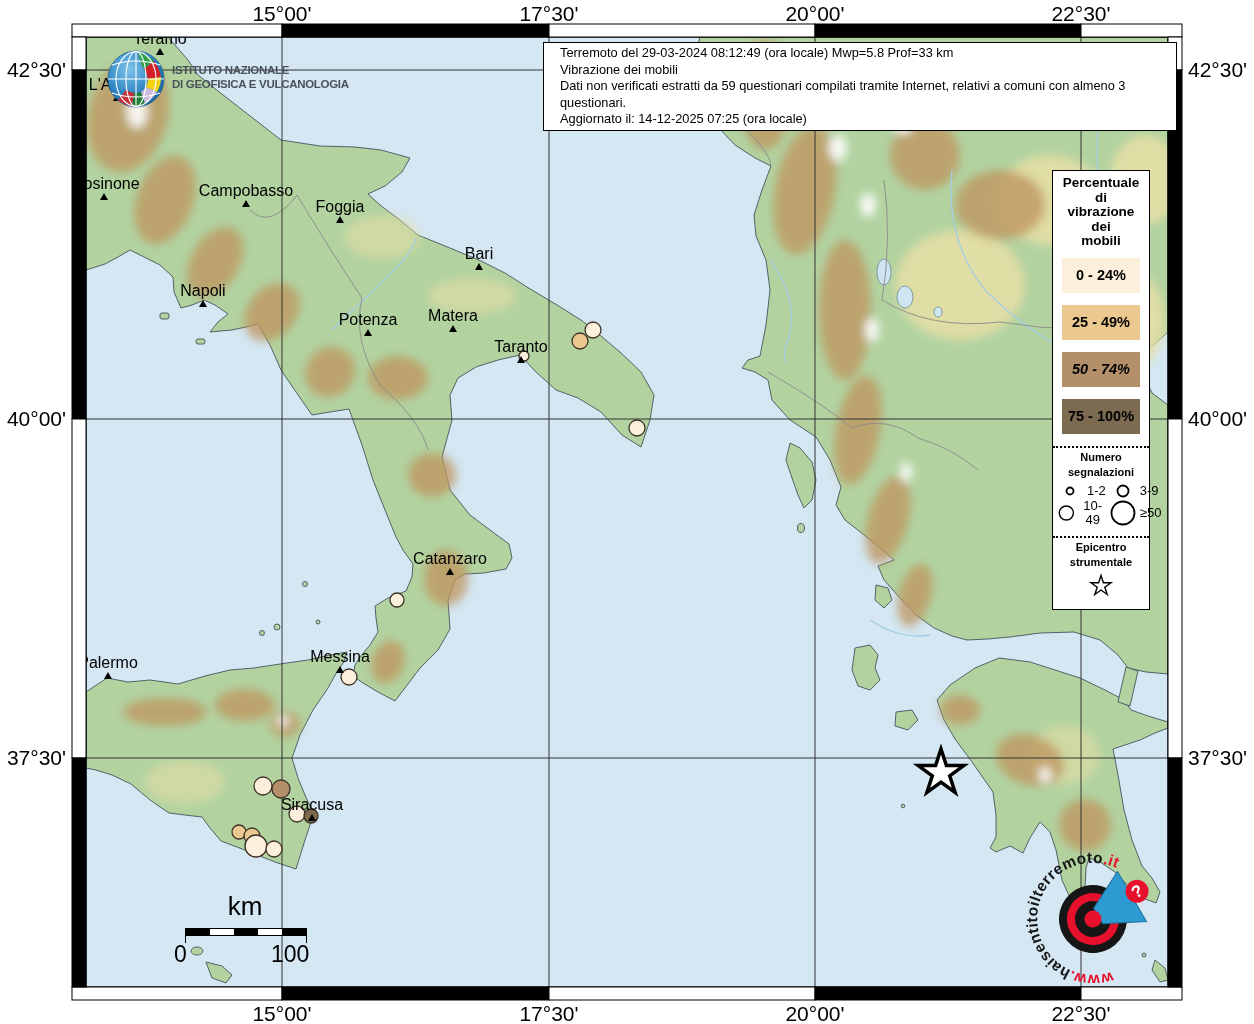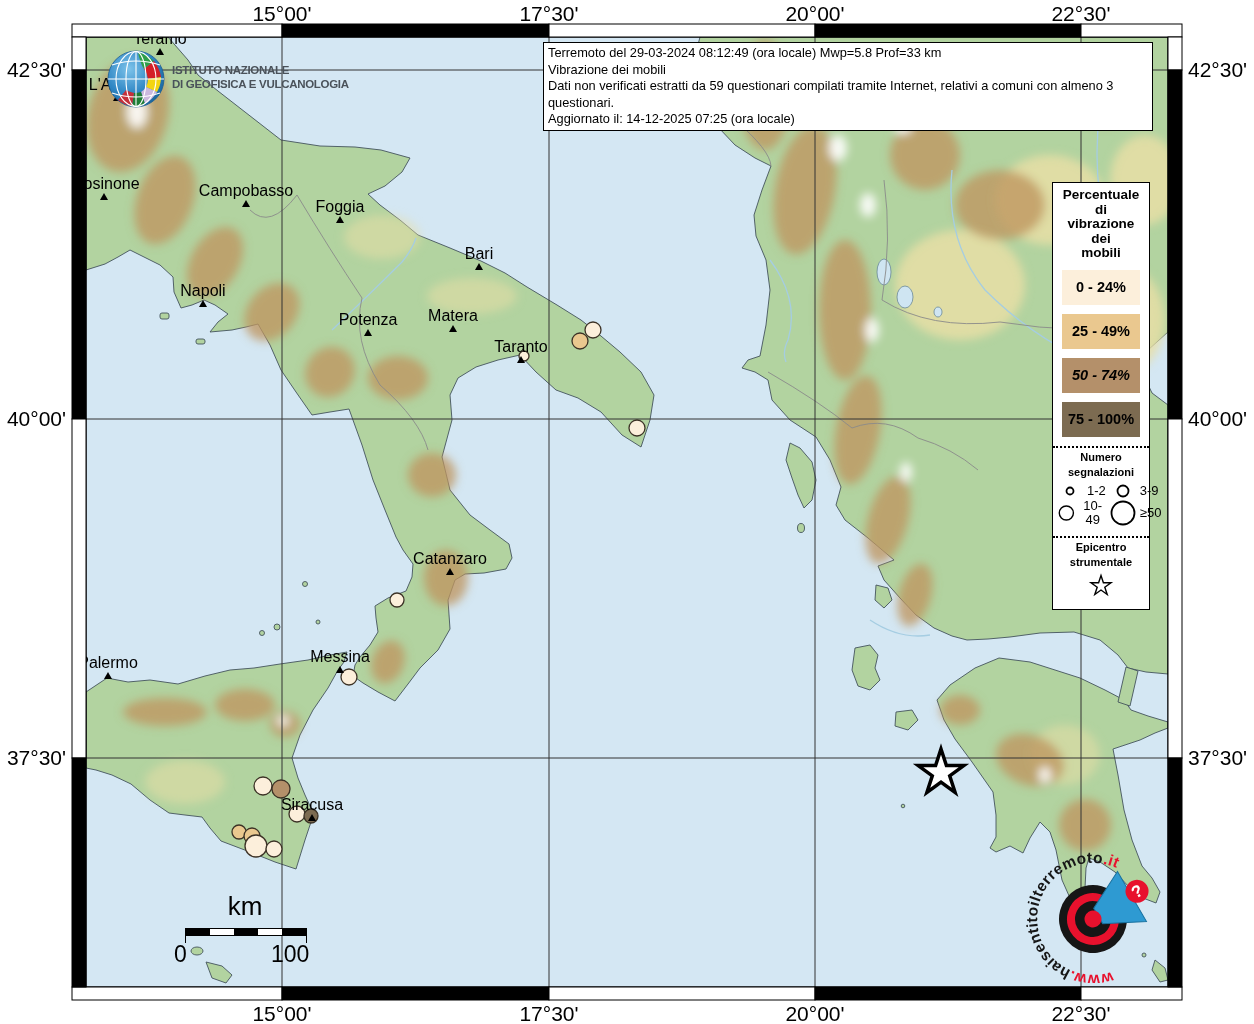--- a/index.html
+++ b/index.html
@@ -7,25 +7,25 @@
   }
   html,body{margin:0;padding:0}
   body{position:relative;width:1254px;height:1024px;background:#fff;
        font-family:"Liberation Sans",sans-serif;overflow:hidden}
   #mapsvg{position:absolute;left:0;top:0}
   .axis-label{position:absolute;font-size:21px;color:#000;white-space:nowrap}
   .axis-top,.axis-bottom{transform:translateX(-50%)}
   .axis-left{width:66px;text-align:right;transform:translateY(-50%)}
   .axis-right{transform:translateY(-50%)}
   .titlebox{position:absolute;left:543px;top:42px;width:600px;background:#fff;
-    border:1px solid #000;font-size:12.8px;line-height:16.5px;padding:2px 4px;color:#000}
-  .legend{position:absolute;left:1052px;top:182px;width:96px;background:#fff;
+    border:1px solid #000;font-size:12.8px;line-height:16.5px;padding:2px 16px;color:#000}
+  .legend{position:absolute;left:1052px;top:170px;width:96px;background:#fff;
     border:1.6px solid #000;color:#000;text-align:center}
   .leg-title{font-weight:bold;font-size:13.5px;line-height:14.5px;padding-top:5px}
-  .swatch{width:78px;height:35px;margin:9px auto 0;display:flex;align-items:center;
+  .swatch{width:78px;height:35px;margin:9px auto 12px;display:flex;align-items:center;
     justify-content:center;font-weight:bold;font-size:14.5px}
   .leg-sec2{border-top:2px dotted #000;margin-top:9px}
   .leg-title2{font-weight:bold;font-size:11px;line-height:15.5px;padding-top:2px}
   .count-grid{display:grid;grid-template-columns:1fr 1fr;margin-top:2px}
   .count-cell{display:flex;flex-direction:row;align-items:center}
   .count-label{font-size:13px;line-height:14px;margin-top:0px}
   .epi-star-wrap{padding:2px 0 6px}
   .scalebar{position:absolute;left:180px;top:893px;width:140px;height:75px}
   .sb-title{position:absolute;left:42px;top:-2px;width:46px;text-align:center;
     font-size:26px;color:#000}

